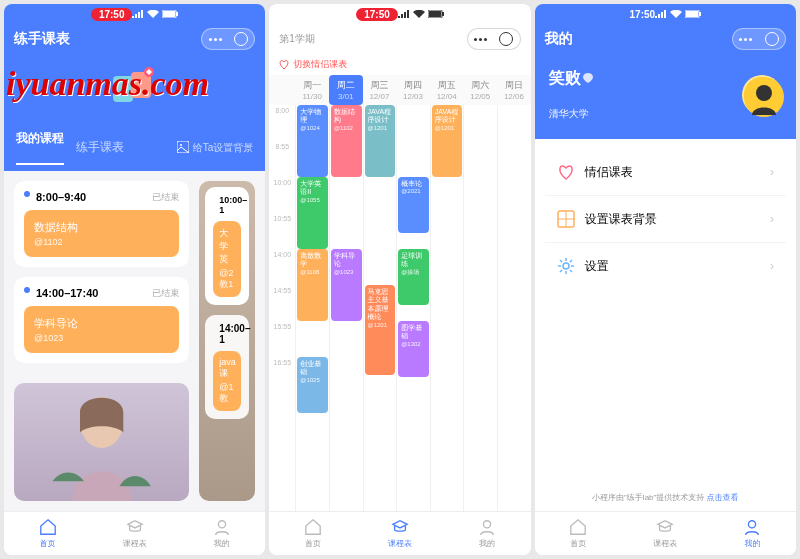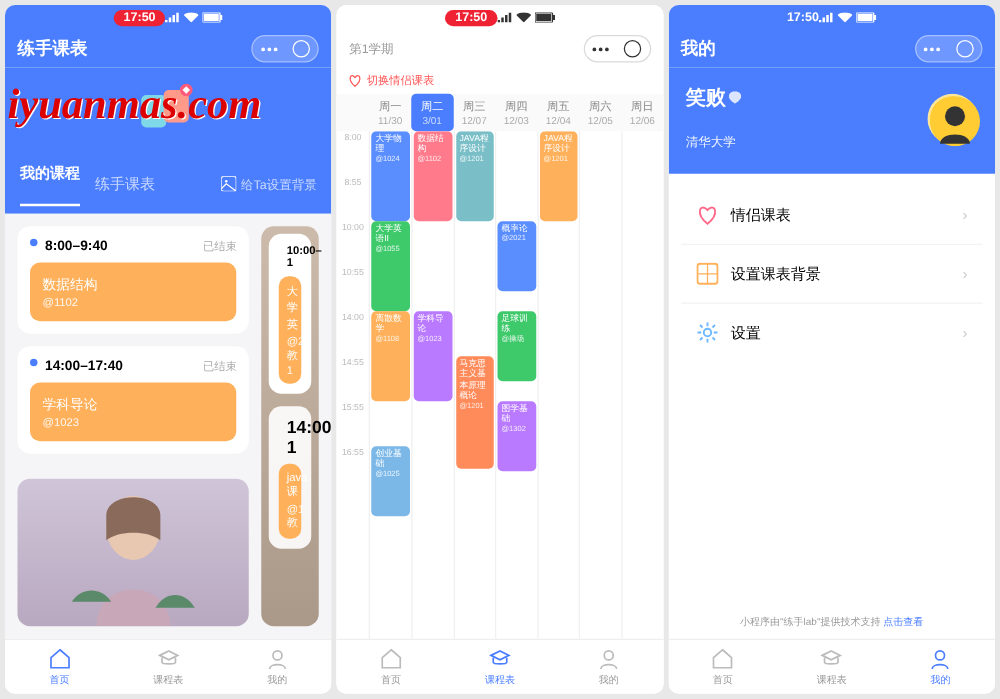--- a/index.html
+++ b/index.html
@@ -29,21 +29,21 @@
 .p1-col{flex:1;display:flex;flex-direction:column;gap:10px}
 .course-card{background:#fff;border-radius:10px;padding:10px}
 .cc-head{display:flex;align-items:flex-start;gap:6px;margin-bottom:6px}
 .cc-dot{width:6px;height:6px;background:#4a7eff;border-radius:50%}
 .cc-time{font-size:11px;font-weight:600}
 .cc-status{font-size:9px;color:#aaa;margin-left:auto}
 .cc-body{border-radius:8px;padding:10px;color:#fff;font-size:11px}
 .cc-orange{background:#ffb05a}
 .cc-room{font-size:9px;opacity:0.9;margin-top:2px}
 .p1-illust{flex:1;background:linear-gradient(#d0c5d8,#b8a8c0);border-radius:10px;position:relative;overflow:hidden}
-.p1-col2{width:46px;display:flex;flex-direction:column;gap:10px}
+.p1-col2{width:56px;display:flex;flex-direction:column;gap:10px}
 .p1-card-sm{background:rgba(255,255,255,0.85);border-radius:10px;padding:8px;font-size:9px}
 .p1-card-sm .cc-body{padding:6px;font-size:9px}
 .p2-title{font-size:14px;font-weight:600}
 .p2-sub{font-size:10px;color:#999}
 .p2-switch{font-size:9px;color:#f55;padding:4px 10px;display:flex;align-items:center;gap:4px}
 .p2-days{display:flex;background:#fafafa}
 .p2-day-hd{flex:1;text-align:center;padding:4px 0;font-size:9px;color:#888}
 .p2-day-hd.active{background:#4a7eff;color:#fff;border-radius:4px}
 .p2-day-hd .dnum{font-size:8px;opacity:0.7}
 .p2-time-col{width:26px;font-size:8px;color:#aaa;text-align:center}
@@ -175,21 +175,21 @@
             <span class="cc-time" style="font-size:9px">10:00–1</span>
           </div>
     <div class="cc-body cc-orange">
             <div>大学英</div>
             <div class="cc-room">@2教1</div>
           </div>
         </div>
         <div class="p1-card-sm" style="background:rgba(255,255,255,0.9)">
     <div class="cc-head">
             <span class="cc-dot"></span>
-            <span class="cc-time" style="font-size:14px">14:00–1</span>
+            <span class="cc-time" style="font-size:10px">14:00–1</span>
           </div>
     <div class="cc-body cc-orange">
             <div>java课</div>
             <div class="cc-room">@1教</div>
           </div>
         </div>
       </div>
   </div>
   <div class="nav" id="nav1">
       <div class="nav-item active">

